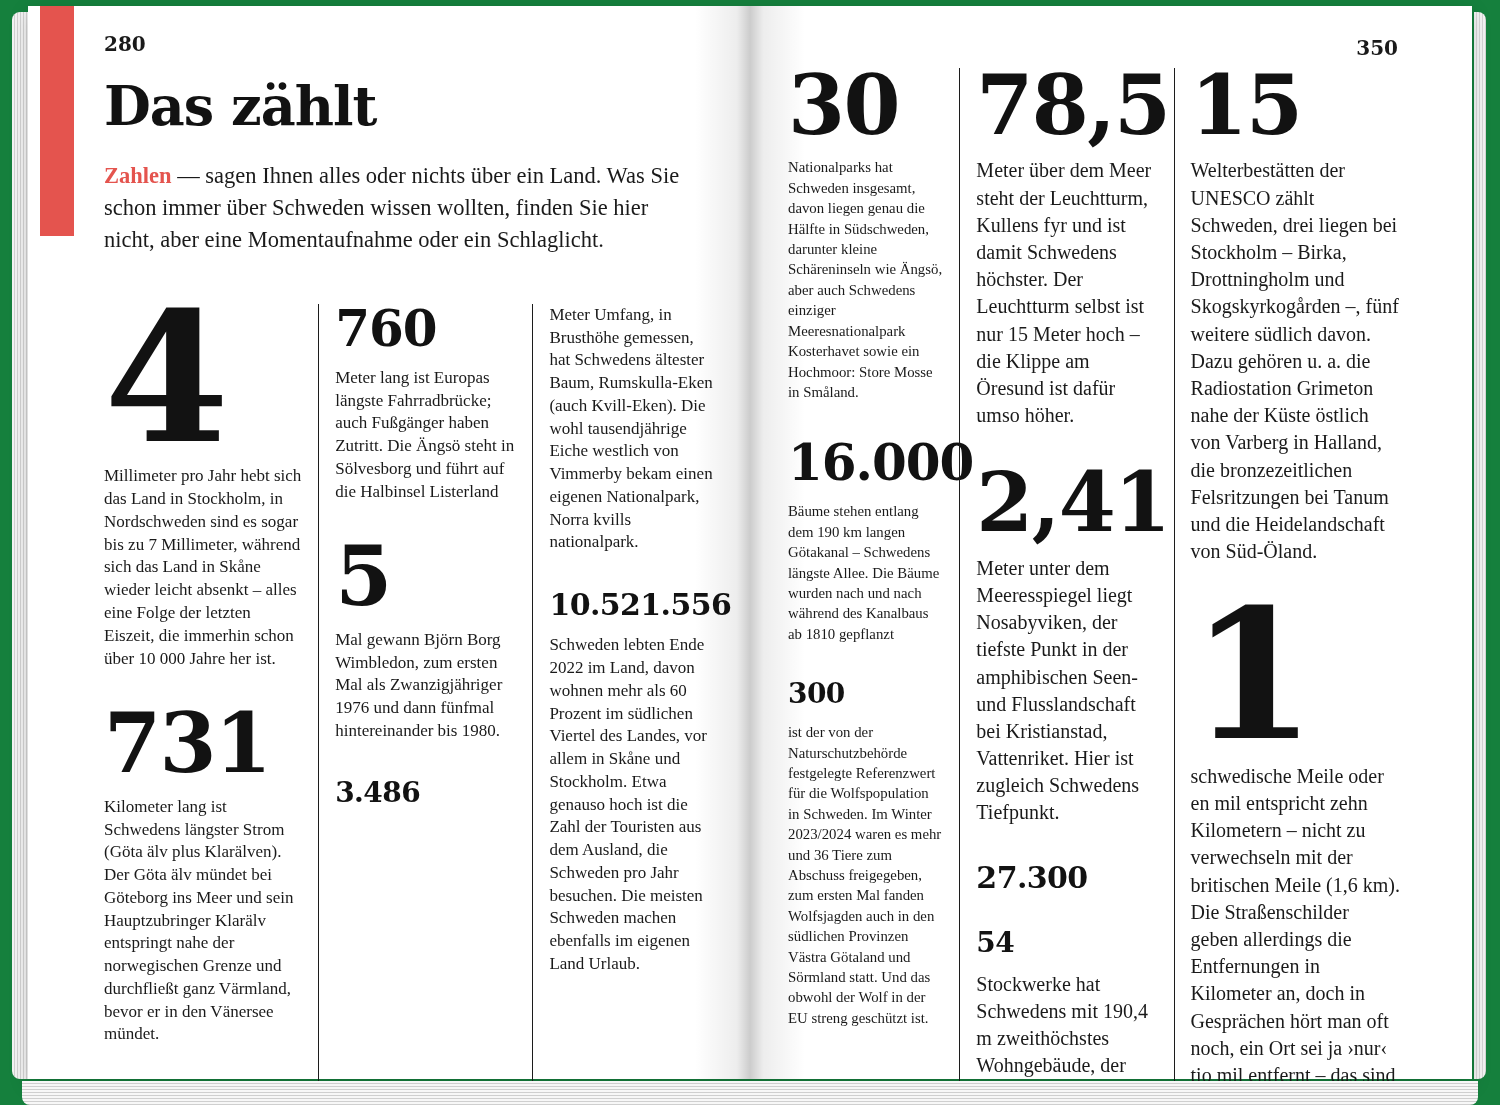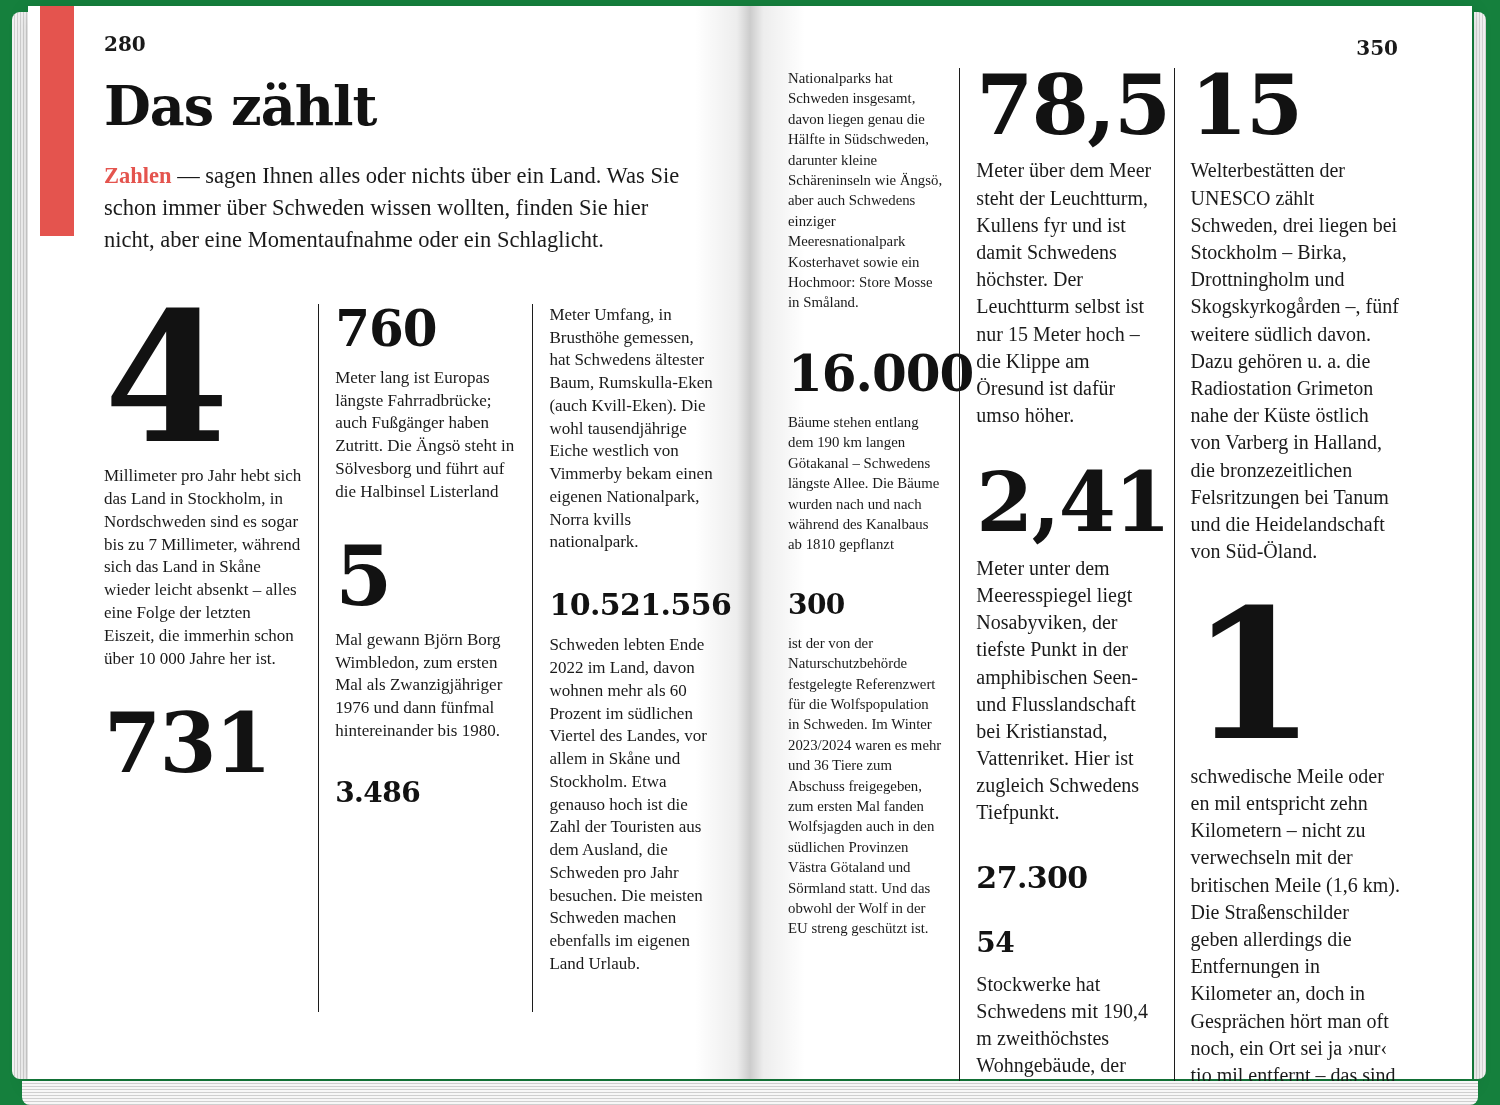--- a/index.html
+++ b/index.html
@@ -109,20 +109,21 @@
       <p class="intro"><span class="accent">Zahlen</span><span> — sagen Ihnen alles oder nichts über ein Land. Was Sie schon immer über Schweden wissen wollten, finden Sie hier nicht, aber eine Momentaufnahme oder ein Schlaglicht.</span></p>
 
       <div class="cols cols-left">
         <div class="col col-0">
           <div class="stat">
             <span class="num n-xxl">4</span>
             <p class="stat-text">Millimeter pro Jahr hebt sich das Land in Stockholm, in Nordschweden sind es sogar bis zu 7 Millimeter, während sich das Land in Skåne wieder leicht absenkt – alles eine Folge der letzten Eiszeit, die immerhin schon über 10 000 Jahre her ist.</p>
           </div>
           <div class="stat">
             <span class="num n-xl">731</span>
+            <p class="stat-text">Kilometer lang ist Schwedens längster Strom (Göta älv plus Klarälven). Der Göta älv mündet bei Göteborg ins Meer und sein Hauptzubringer Klarälv entspringt nahe der norwegischen Grenze und durchfließt ganz Värmland, bevor er in den Vänersee mündet.</p>
           </div>
         </div>
 
         <div class="col col-1">
           <div class="stat">
             <span class="num n-lg">760</span>
             <p class="stat-text">Meter lang ist Europas längste Fahrradbrücke; auch Fußgänger haben Zutritt. Die Ängsö steht in Sölvesborg und führt auf die Halbinsel Listerland</p>
           </div>
           <div class="stat">
             <span class="num n-xl">5</span>
@@ -144,20 +145,21 @@
         </div>
       </div>
     </div>
 
     <div class="page page-right">
       <div class="pagenum pagenum-right">350</div>
 
       <div class="cols cols-right">
         <div class="col col-0">
           <div class="stat">
+            <span class="num n-xl">30</span>
             <p class="stat-text">Nationalparks hat Schweden insgesamt, davon liegen genau die Hälfte in Südschweden, darunter kleine Schäreninseln wie Ängsö, aber auch Schwedens einziger Meeresnationalpark Kosterhavet sowie ein Hochmoor: Store Mosse in Småland.</p>
           </div>
           <div class="stat">
             <span class="num n-lg">16.000</span>
             <p class="stat-text">Bäume stehen entlang dem 190 km langen Götakanal – Schwedens längste Allee. Die Bäume wurden nach und nach während des Kanalbaus ab 1810 gepflanzt</p>
           </div>
           <div class="stat">
             <span class="num n-sm">300</span>
             <p class="stat-text">ist der von der Naturschutzbehörde festgelegte Referenzwert für die Wolfspopulation in Schweden. Im Winter 2023/2024 waren es mehr und 36 Tiere zum Abschuss freigegeben, zum ersten Mal fanden Wolfsjagden auch in den südlichen Provinzen Västra Götaland und Sörmland statt. Und das obwohl der Wolf in der EU streng geschützt ist.</p>
           </div>

